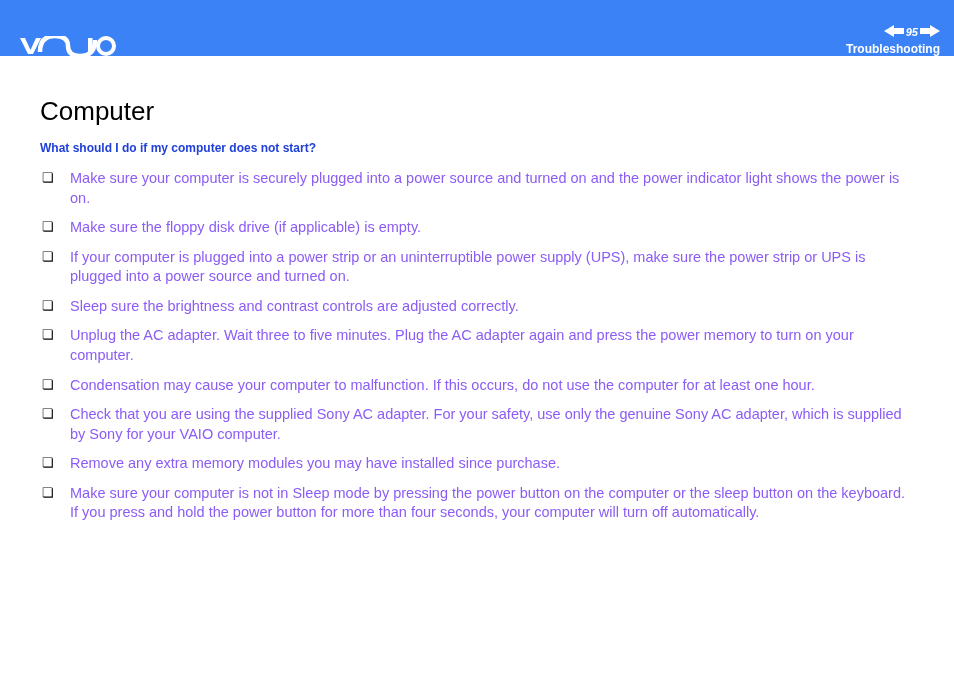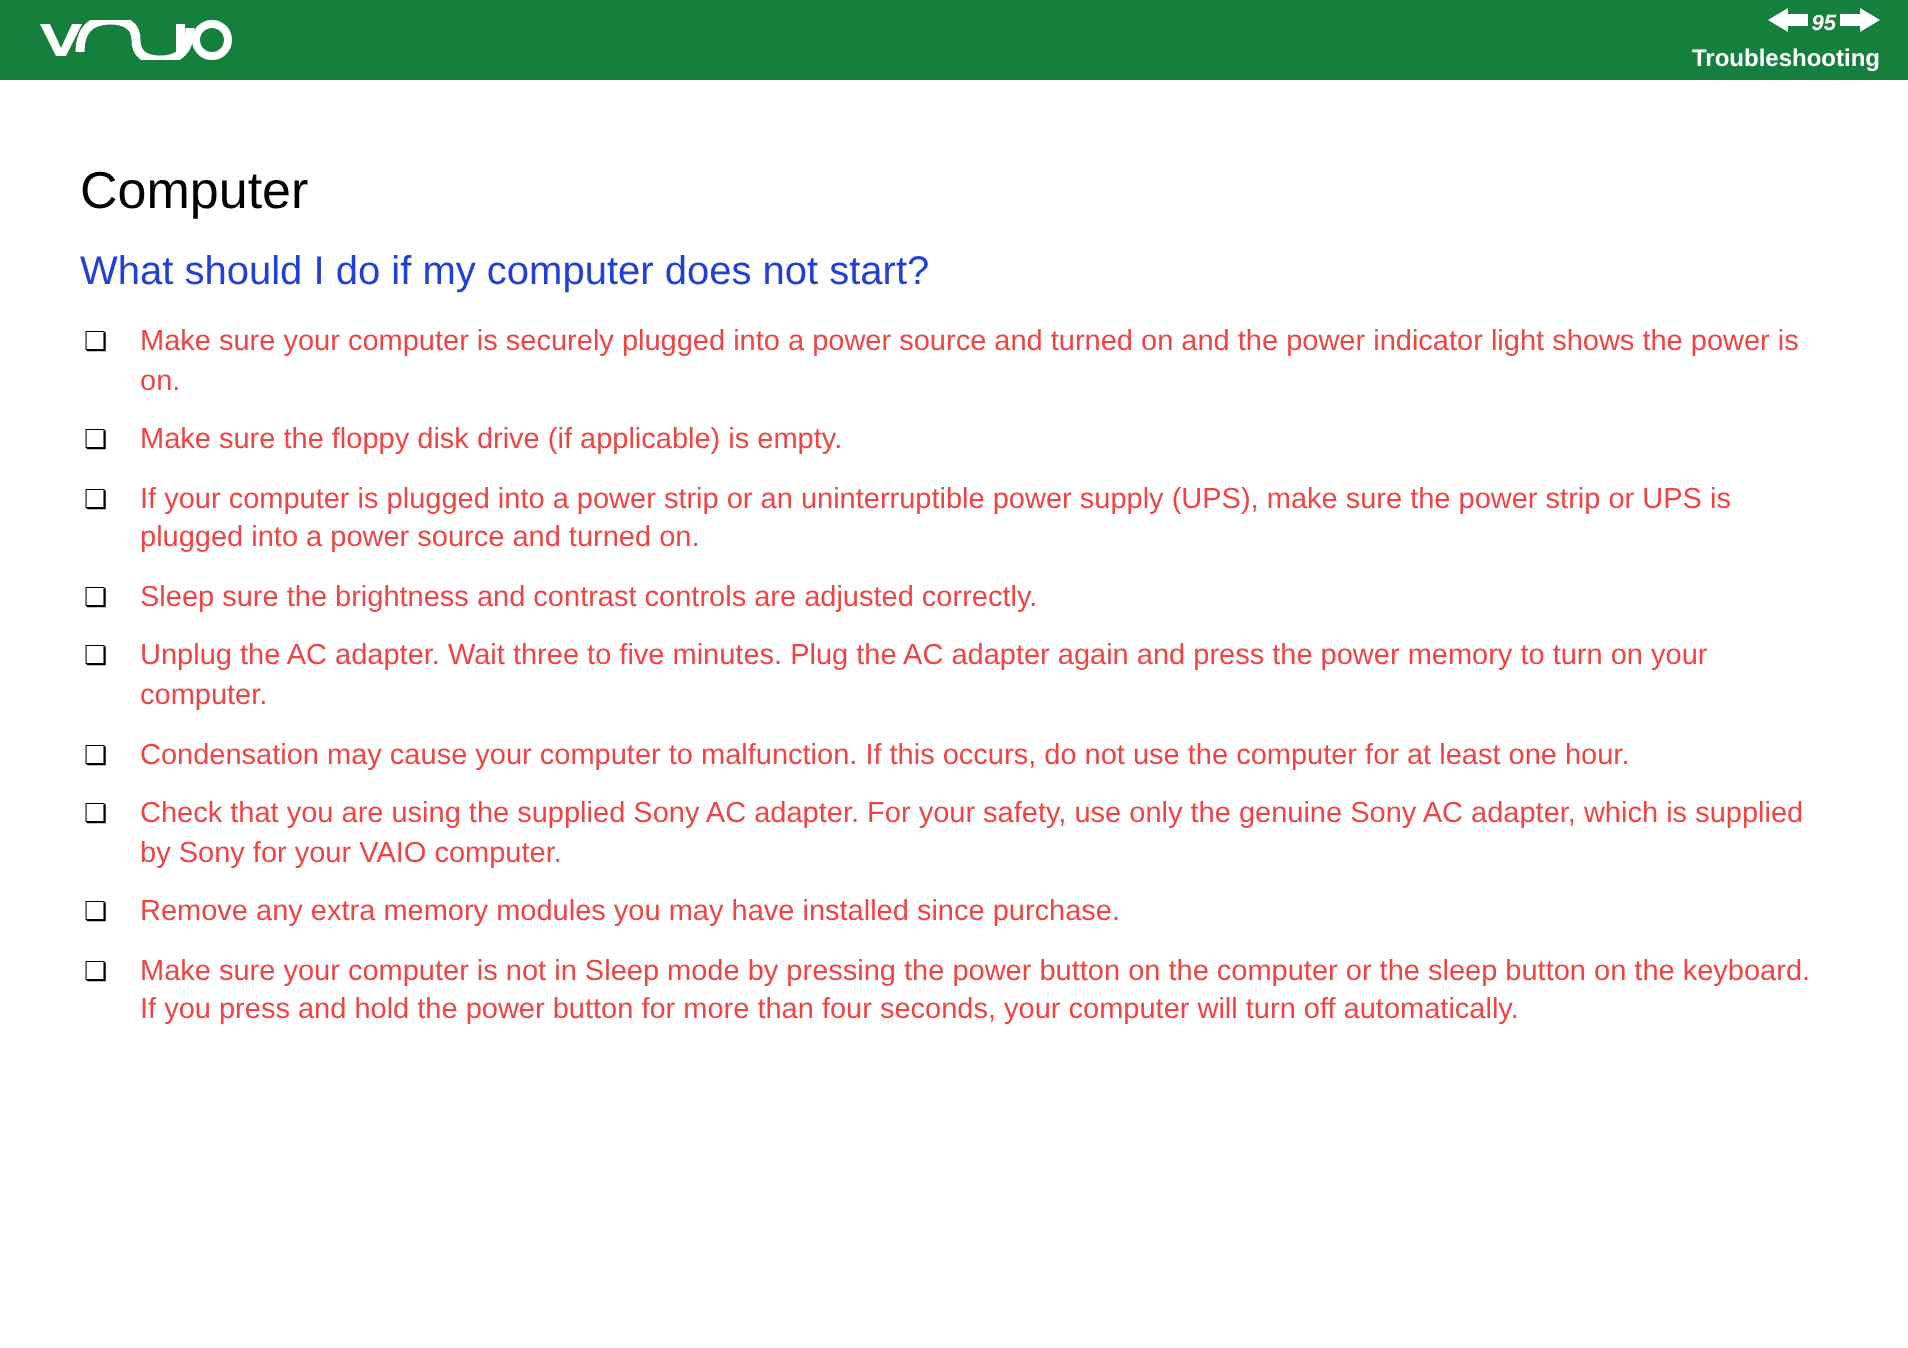--- a/index.html
+++ b/index.html
@@ -5,24 +5,24 @@
   * { margin: 0; padding: 0; box-sizing: border-box; }
   body {
     width: 954px;
     height: 674px;
     font-family: Arial, Helvetica, sans-serif;
     background: #fff;
     position: relative;
   }
   .header {
     width: 100%;
-    height: 40px;
-    background: #15803d;
+    height: 56px;
+    background: #3b82f6;
     display: flex;
-    align-items: center;
+    align-items: flex-end;
     justify-content: space-between;
     position: relative;
   }
   .vaio-logo {
     margin-left: 20px;
     display: flex;
     align-items: center;
   }
   .page-num {
     font-size: 11px;
@@ -51,34 +51,34 @@
   .content {
     padding: 40px 40px 0 40px;
   }
   h1.section-title {
     font-size: 26px;
     font-weight: normal;
     color: #000;
     margin-bottom: 14px;
   }
   h2.question {
-    font-size: 20px;
-    font-weight: normal;
+    font-size: 12px;
+    font-weight: bold;
     color: #2040d8;
     margin-bottom: 14px;
   }
   ul.checklist {
     list-style: none;
     padding-left: 30px;
   }
   ul.checklist li {
     position: relative;
     font-size: 14.5px;
     line-height: 1.35;
-    color: #ef4444;
+    color: #8b5cf6;
     margin-bottom: 10px;
     padding-left: 0;
   }
   ul.checklist li::before {
     content: "❏";
     position: absolute;
     left: -28px;
     top: 0;
     font-size: 13px;
     color: #000;

